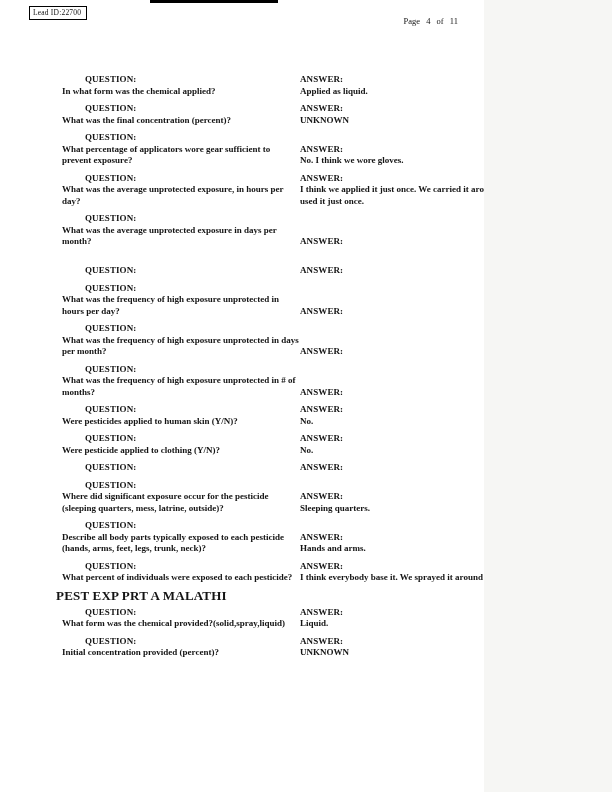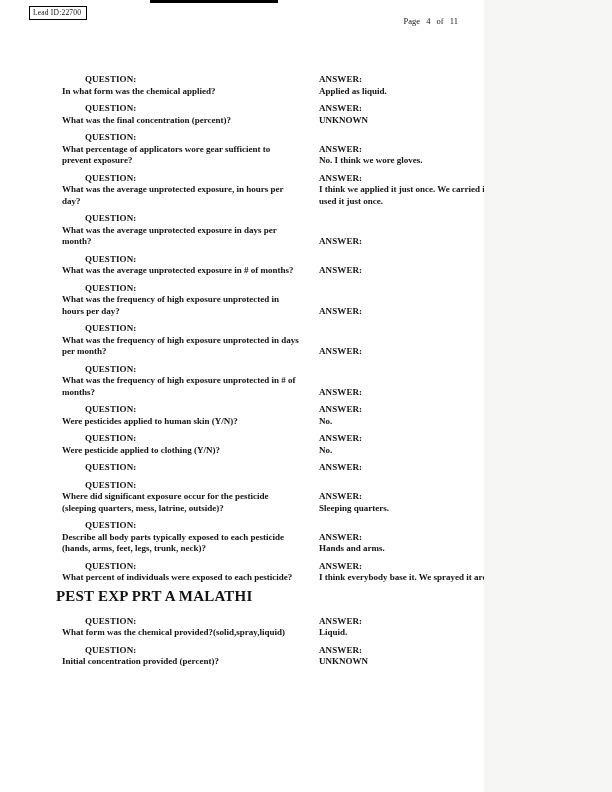--- a/index.html
+++ b/index.html
@@ -32,33 +32,33 @@
     font-size: 8.5px;
     word-spacing: 4px;
   }
 
   .content {
     position: absolute; left: 62px; top: 74px;
     width: 508px;
   }
   .row { display: flex; align-items: flex-end; margin-bottom: 6px; }
   .qcol { width: 238px; flex: 0 0 238px; }
-  .acol { width: 265px; flex: 0 0 265px; margin-left: 19px; }
+  .acol { width: 265px; flex: 0 0 265px; margin-left: 0; }
   .acol.offset { margin-top: 11.5px; }
   .label {
     font-weight: bold;
     font-size: 9px; line-height: 11.5px;
     letter-spacing: 0.1px;
   }
   .qcol .label { padding-left: 23px; }
   .text { font-size: 9px; line-height: 11.5px; font-weight: bold; }
   .section-heading {
     font-weight: bold;
-    font-size: 15px; line-height: 12px;
-    margin: 2px 0 14px -6px;
+    font-size: 13px; line-height: 12px;
+    margin: 2px 0 5px -6px;
     letter-spacing: 0.2px;
   }
 </style>
 </head>
 <body>
 
 <div class="page">
 
   <div class="artifact-bar-1"></div>
   <div class="artifact-bar-2"></div>
@@ -122,21 +122,20 @@
     </div>
     <div class="acol offset">
       <div class="label a-label">ANSWER:</div>
       <div class="text a-text"></div>
     </div>
   </div>
 
   <div class="row">
     <div class="qcol">
       <div class="label q-label">QUESTION:</div>
-      <div class="text q-text">What was the average unprotected exposure in # of months?</div>
     </div>
     <div class="acol offset">
       <div class="label a-label">ANSWER:</div>
       <div class="text a-text"></div>
     </div>
   </div>
 
   <div class="row">
     <div class="qcol">
       <div class="label q-label">QUESTION:</div>

